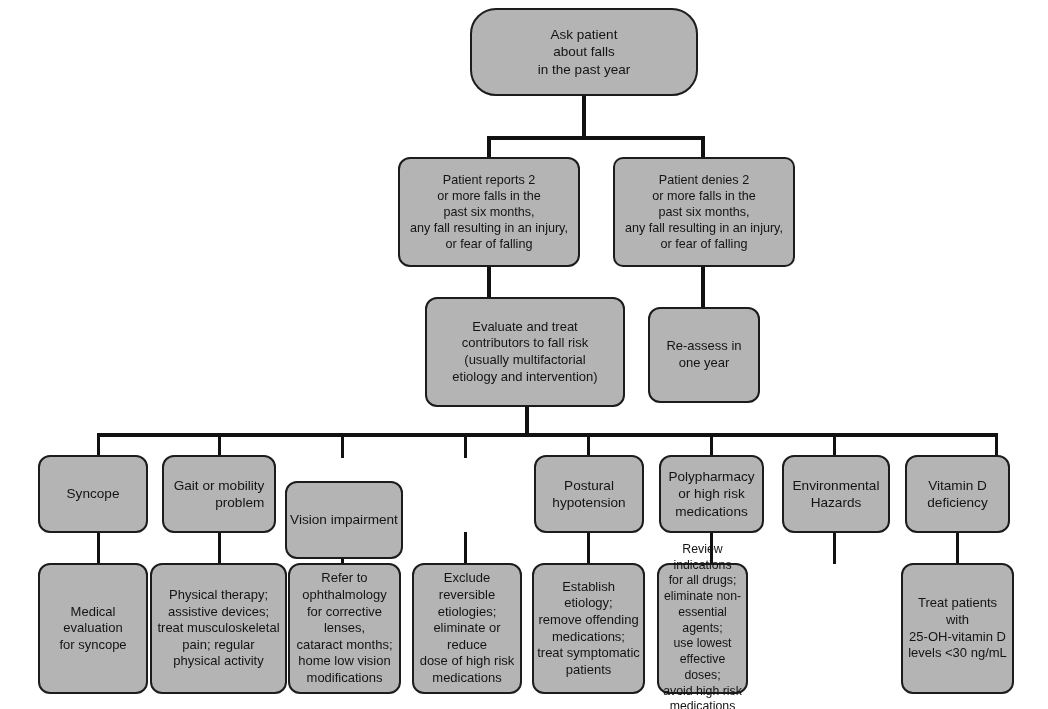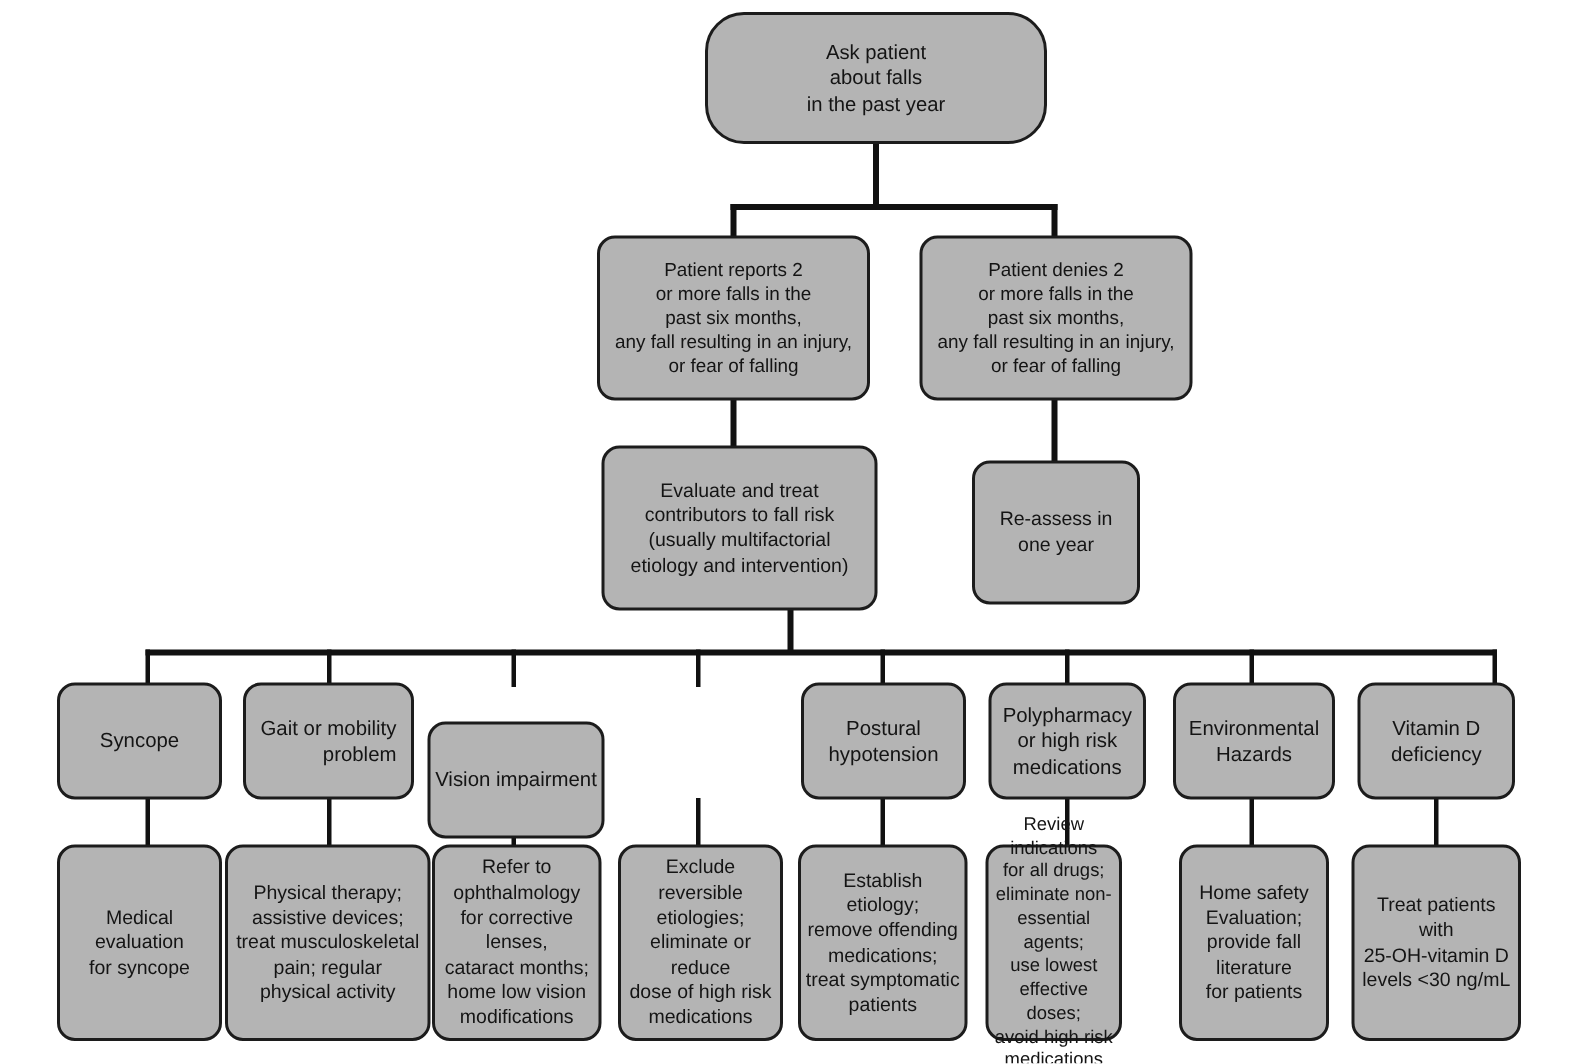--- a/index.html
+++ b/index.html
@@ -68,30 +68,30 @@
 
   <div class="line vline" style="left:487px; top:136px; width:4px; height:24px;"></div>
   <div class="line vline" style="left:701px; top:136px; width:4px; height:24px;"></div>
 
   <div class="node branch" style="left:398px; top:157px; width:182px; height:110px;">Patient reports 2
 or more falls in the
 past six months,
 any fall resulting in an injury,
 or fear of falling</div>
 
-  <div class="node branch" style="left:613px; top:157px; width:182px; height:110px;">Patient denies 2
+  <div class="node branch" style="left:613px; top:157px; width:182px; height:110px;border-radius:10px;">Patient denies 2
 or more falls in the
 past six months,
 any fall resulting in an injury,
 or fear of falling</div>
 
   <div class="line vline" style="left:487px; top:266px; width:4px; height:33px;"></div>
   <div class="line vline" style="left:701px; top:266px; width:4px; height:43px;"></div>
 
-  <div class="node action" style="left:401px; top:297px; width:184px; height:110px;">Evaluate and treat
+  <div class="node action" style="left:425px; top:297px; width:200px; height:110px;">Evaluate and treat
 contributors to fall risk
 (usually multifactorial
 etiology and intervention)</div>
 
   <div class="node action" style="left:648px; top:307px; width:112px; height:96px;">Re-assess in
 one year</div>
 
   <div class="line vline" style="left:525px; top:406px; width:4px; height:30px;"></div>
   <div class="line hline" style="left:97px; top:433px; width:901px; height:4px;"></div>
 
@@ -156,23 +156,18 @@
 treat symptomatic
 patients</div>
   <div class="node interv tight" style="left:657px; top:563px; width:91px; height:131px;">Review indications
 for all drugs;
 eliminate non-
 essential agents;
 use lowest
 effective doses;
 avoid high risk
 medications</div>
-  <div class="node interv" style="left:786px; top:563px; width:100px; height:131px;">Home safety
-Evaluation;
-provide fall
-literature
-for patients</div>
   <div class="node interv" style="left:901px; top:563px; width:113px; height:131px;">Treat patients
 with
 25-OH-vitamin D
 levels &lt;30 ng/mL</div>
 
 </div>
 
 </body></html>

